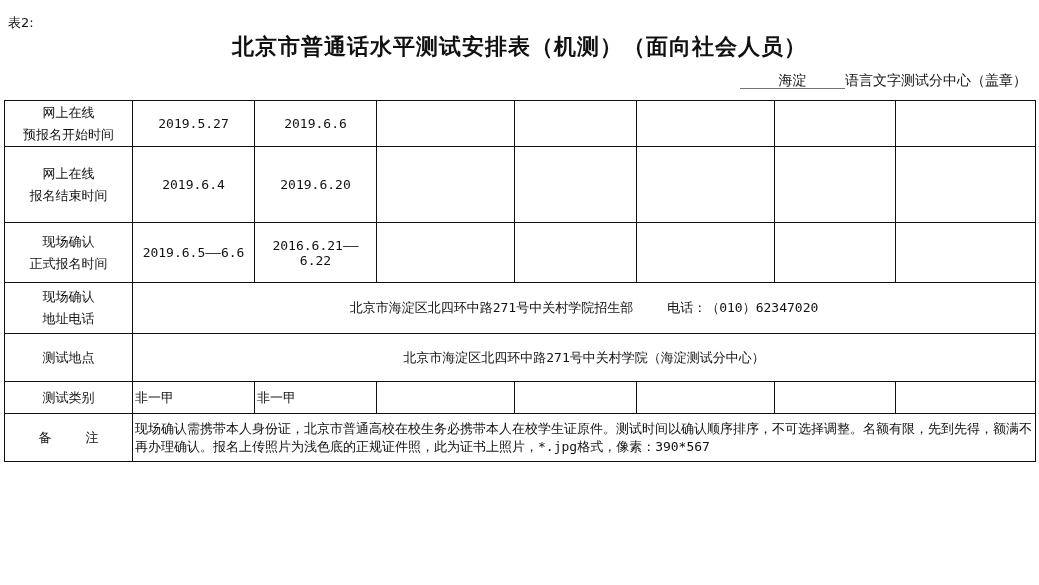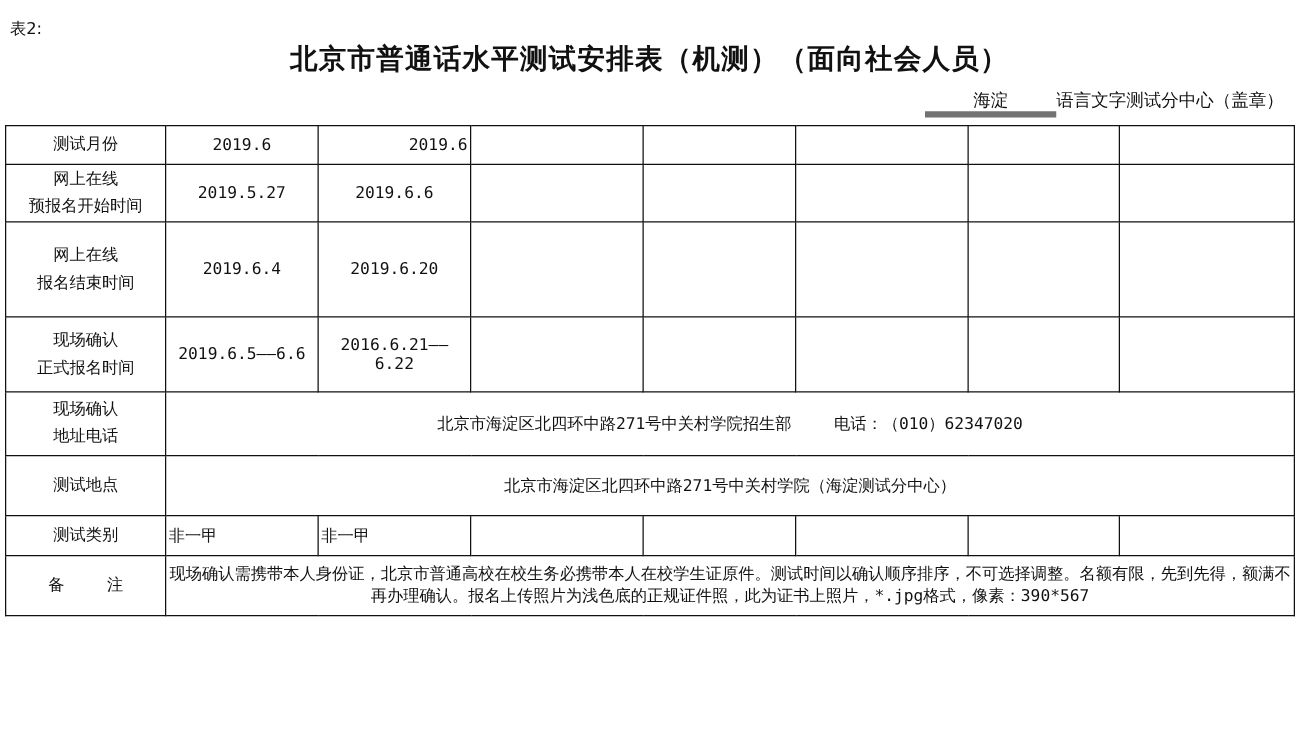--- a/index.html
+++ b/index.html
@@ -14,21 +14,21 @@
   .title {
     position: absolute; left: 0; width: 1039px; top: 32px; text-align: center;
     font-family: "DejaVu Serif", "Liberation Serif", serif;
     font-size: 22px; font-weight: bold; letter-spacing: 1px;
   }
   .center-line {
     position: absolute; right: 12px; top: 72px; font-size: 14px; white-space: nowrap;
   }
   .center-line .district {
     display: inline-block; width: 105px; text-align: center;
-    border-bottom: 5px solid #737373; line-height: 16px;
+    border-bottom: 1px solid #737373; line-height: 16px;
   }
   table.schedule {
     position: absolute; left: 4px; top: 100px;
     border-collapse: collapse; table-layout: fixed;
     width: 1031px;
   }
   table.schedule td {
     border: 1.5px solid #111111; padding: 0 2px;
     font-size: 13px; vertical-align: middle; overflow: hidden;
     font-family: "DejaVu Sans Mono", "Liberation Mono", monospace;
@@ -38,21 +38,21 @@
     font-family: "DejaVu Sans", "Liberation Sans", sans-serif;
   }
   td.c { text-align: center; }
   td.r { text-align: right; }
   td.l { text-align: left; }
   td.span-center {
     text-align: center; font-size: 12px;
     font-family: "DejaVu Sans", "Liberation Sans", sans-serif;
   }
   td.remarks {
-    text-align: center; font-size: 12px; line-height: 18px; padding: 2px 3px;
+    text-align: left; font-size: 12px; line-height: 18px; padding: 2px 3px;
     font-family: "DejaVu Sans", "Liberation Sans", sans-serif;
     margin-left: 24px;
   }
   .phone { margin-left: 34px; }
   .remark-label .gap { display: inline-block; width: 34px; }
 </style>
 </head>
 <body>
 
 <div class="table-label">表2:</div>
@@ -67,30 +67,20 @@
     <col style="width:122px">
     <col style="width:122px">
     <col style="width:138px">
     <col style="width:122px">
     <col style="width:138px">
     <col style="width:121px">
     <col style="width:140px">
   </colgroup>
 
   <tbody>
-      <tr style="height:31px">
-    <td class="label"><span>测试月份</span></td>
-    <td class="c">2019.6</td>
-    <td class="r">2019.6</td>
-    <td></td>
-    <td></td>
-    <td></td>
-    <td></td>
-    <td></td>
-  </tr>
 
   <tr style="height:46px">
     <td class="label"><span>网上在线</span><br><span>预报名开始时间</span></td>
     <td class="c">2019.5.27</td>
     <td class="c">2019.6.6</td>
     <td></td>
     <td></td>
     <td></td>
     <td></td>
     <td></td>

